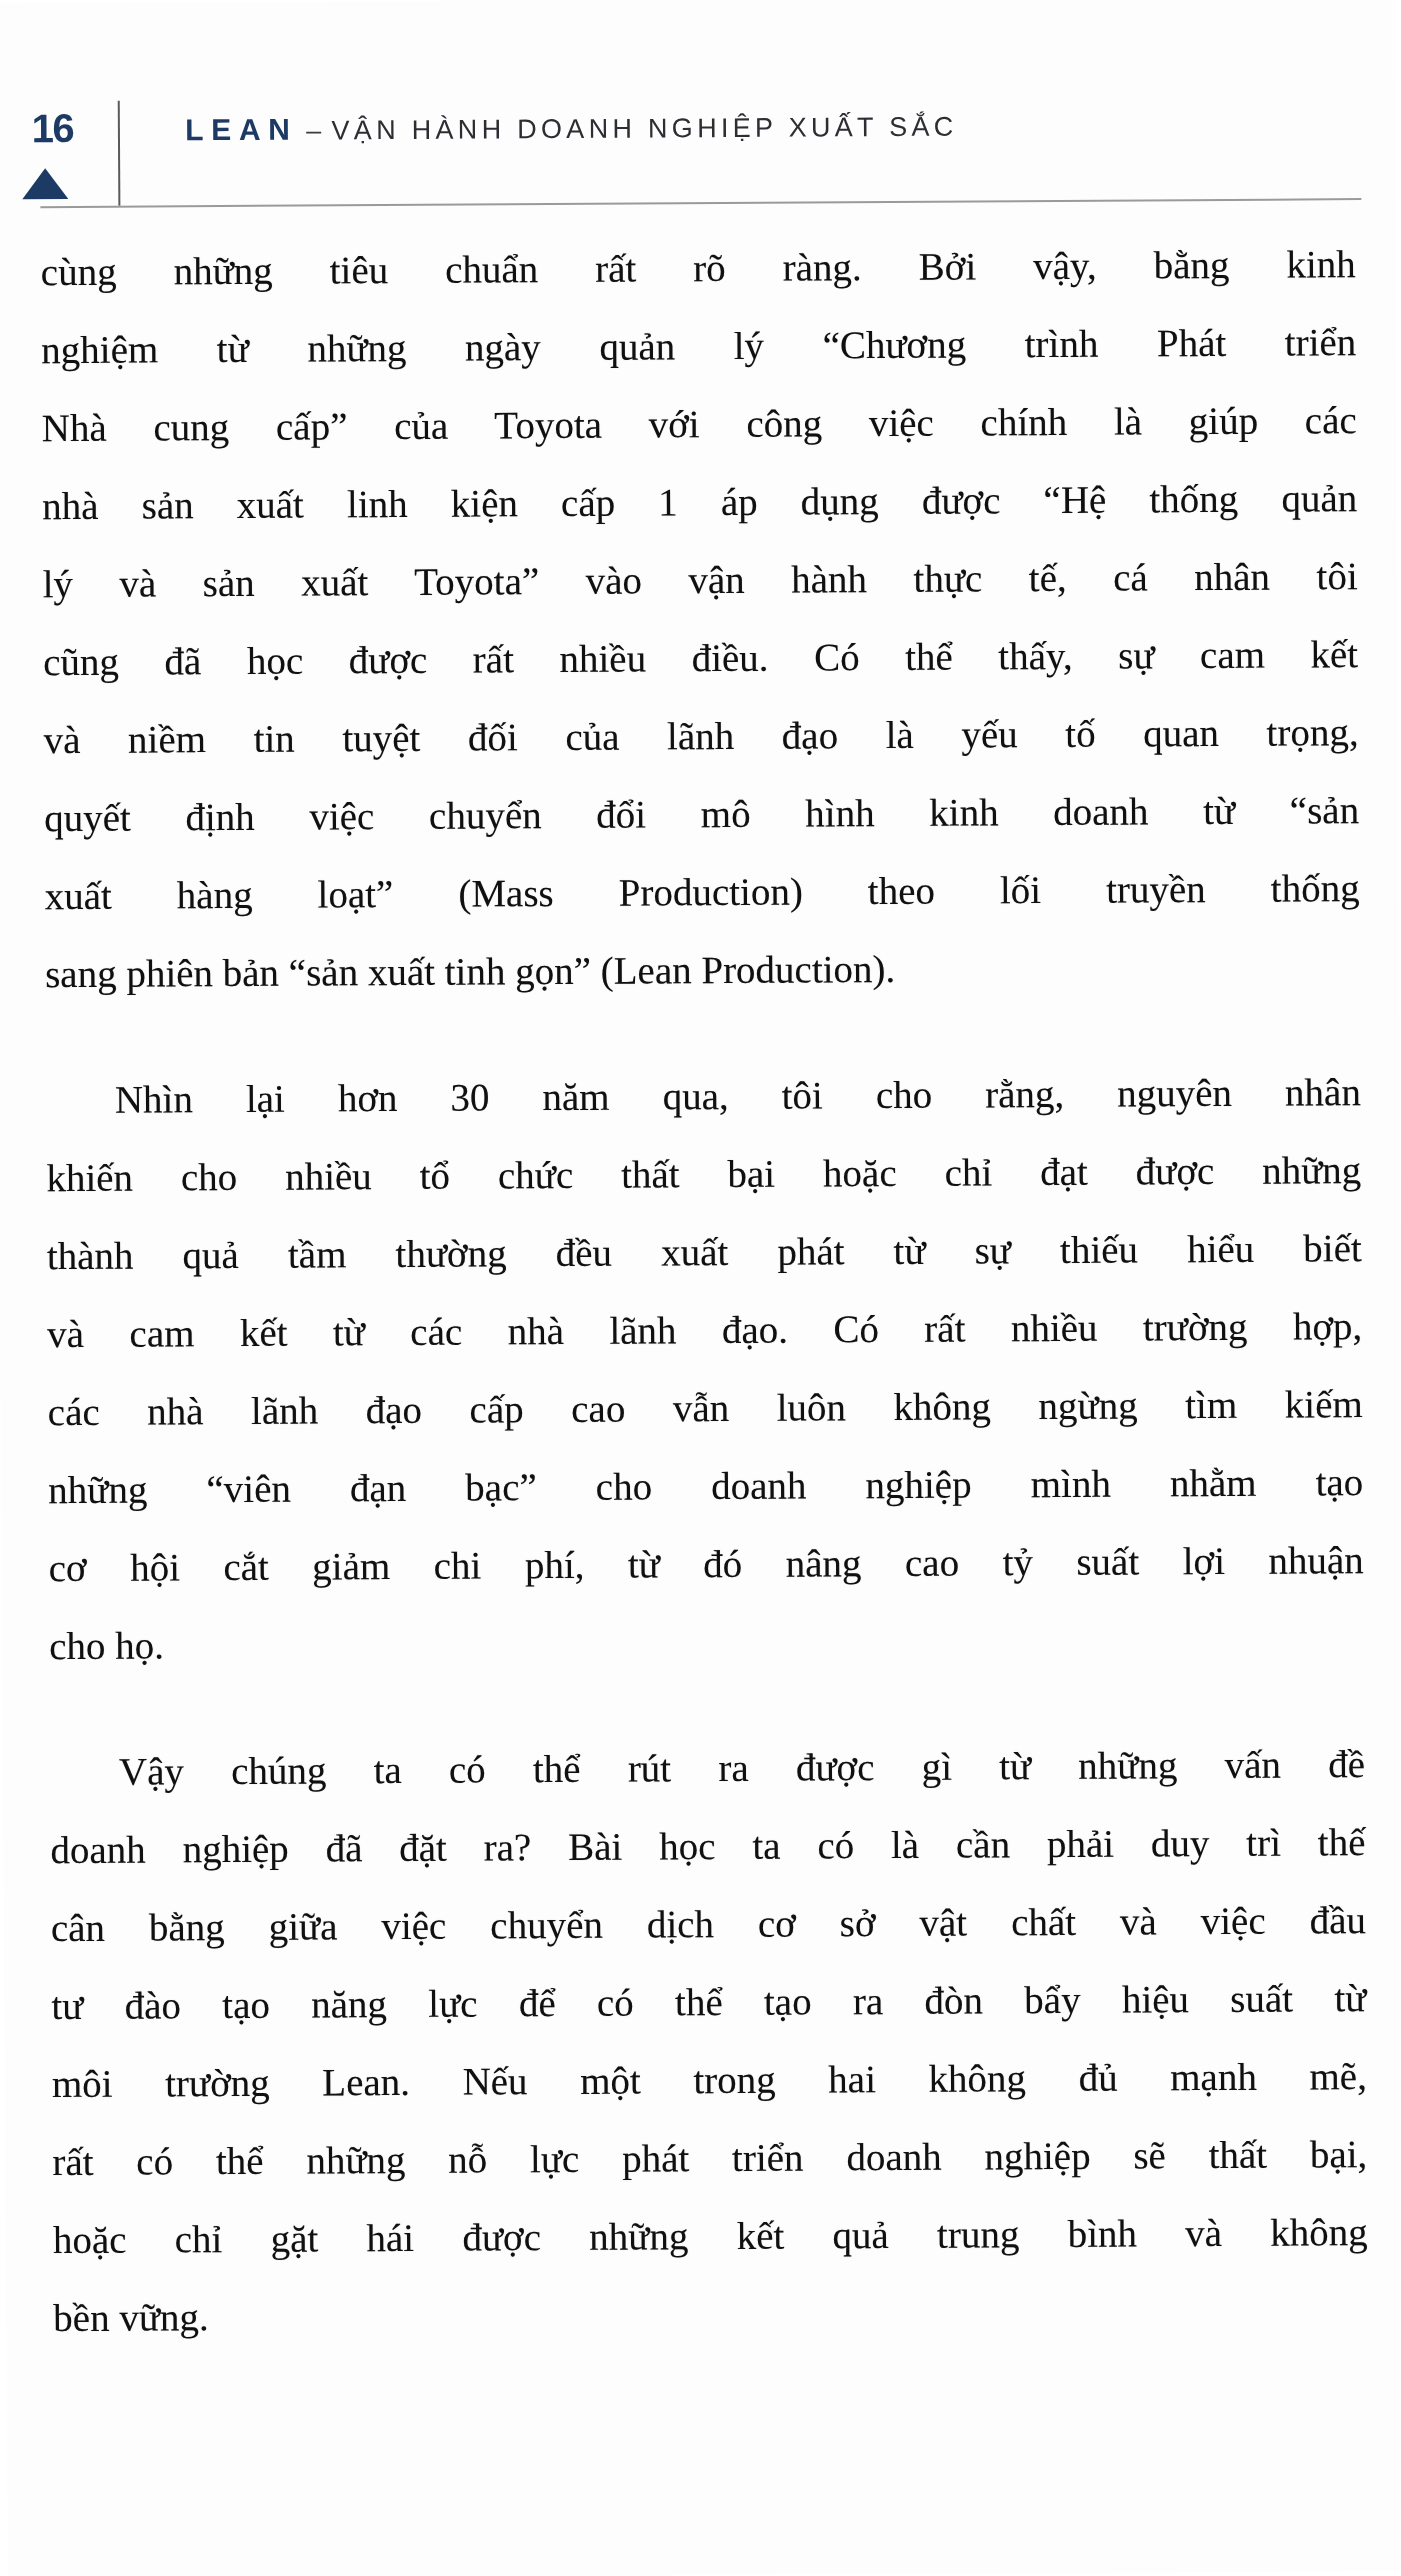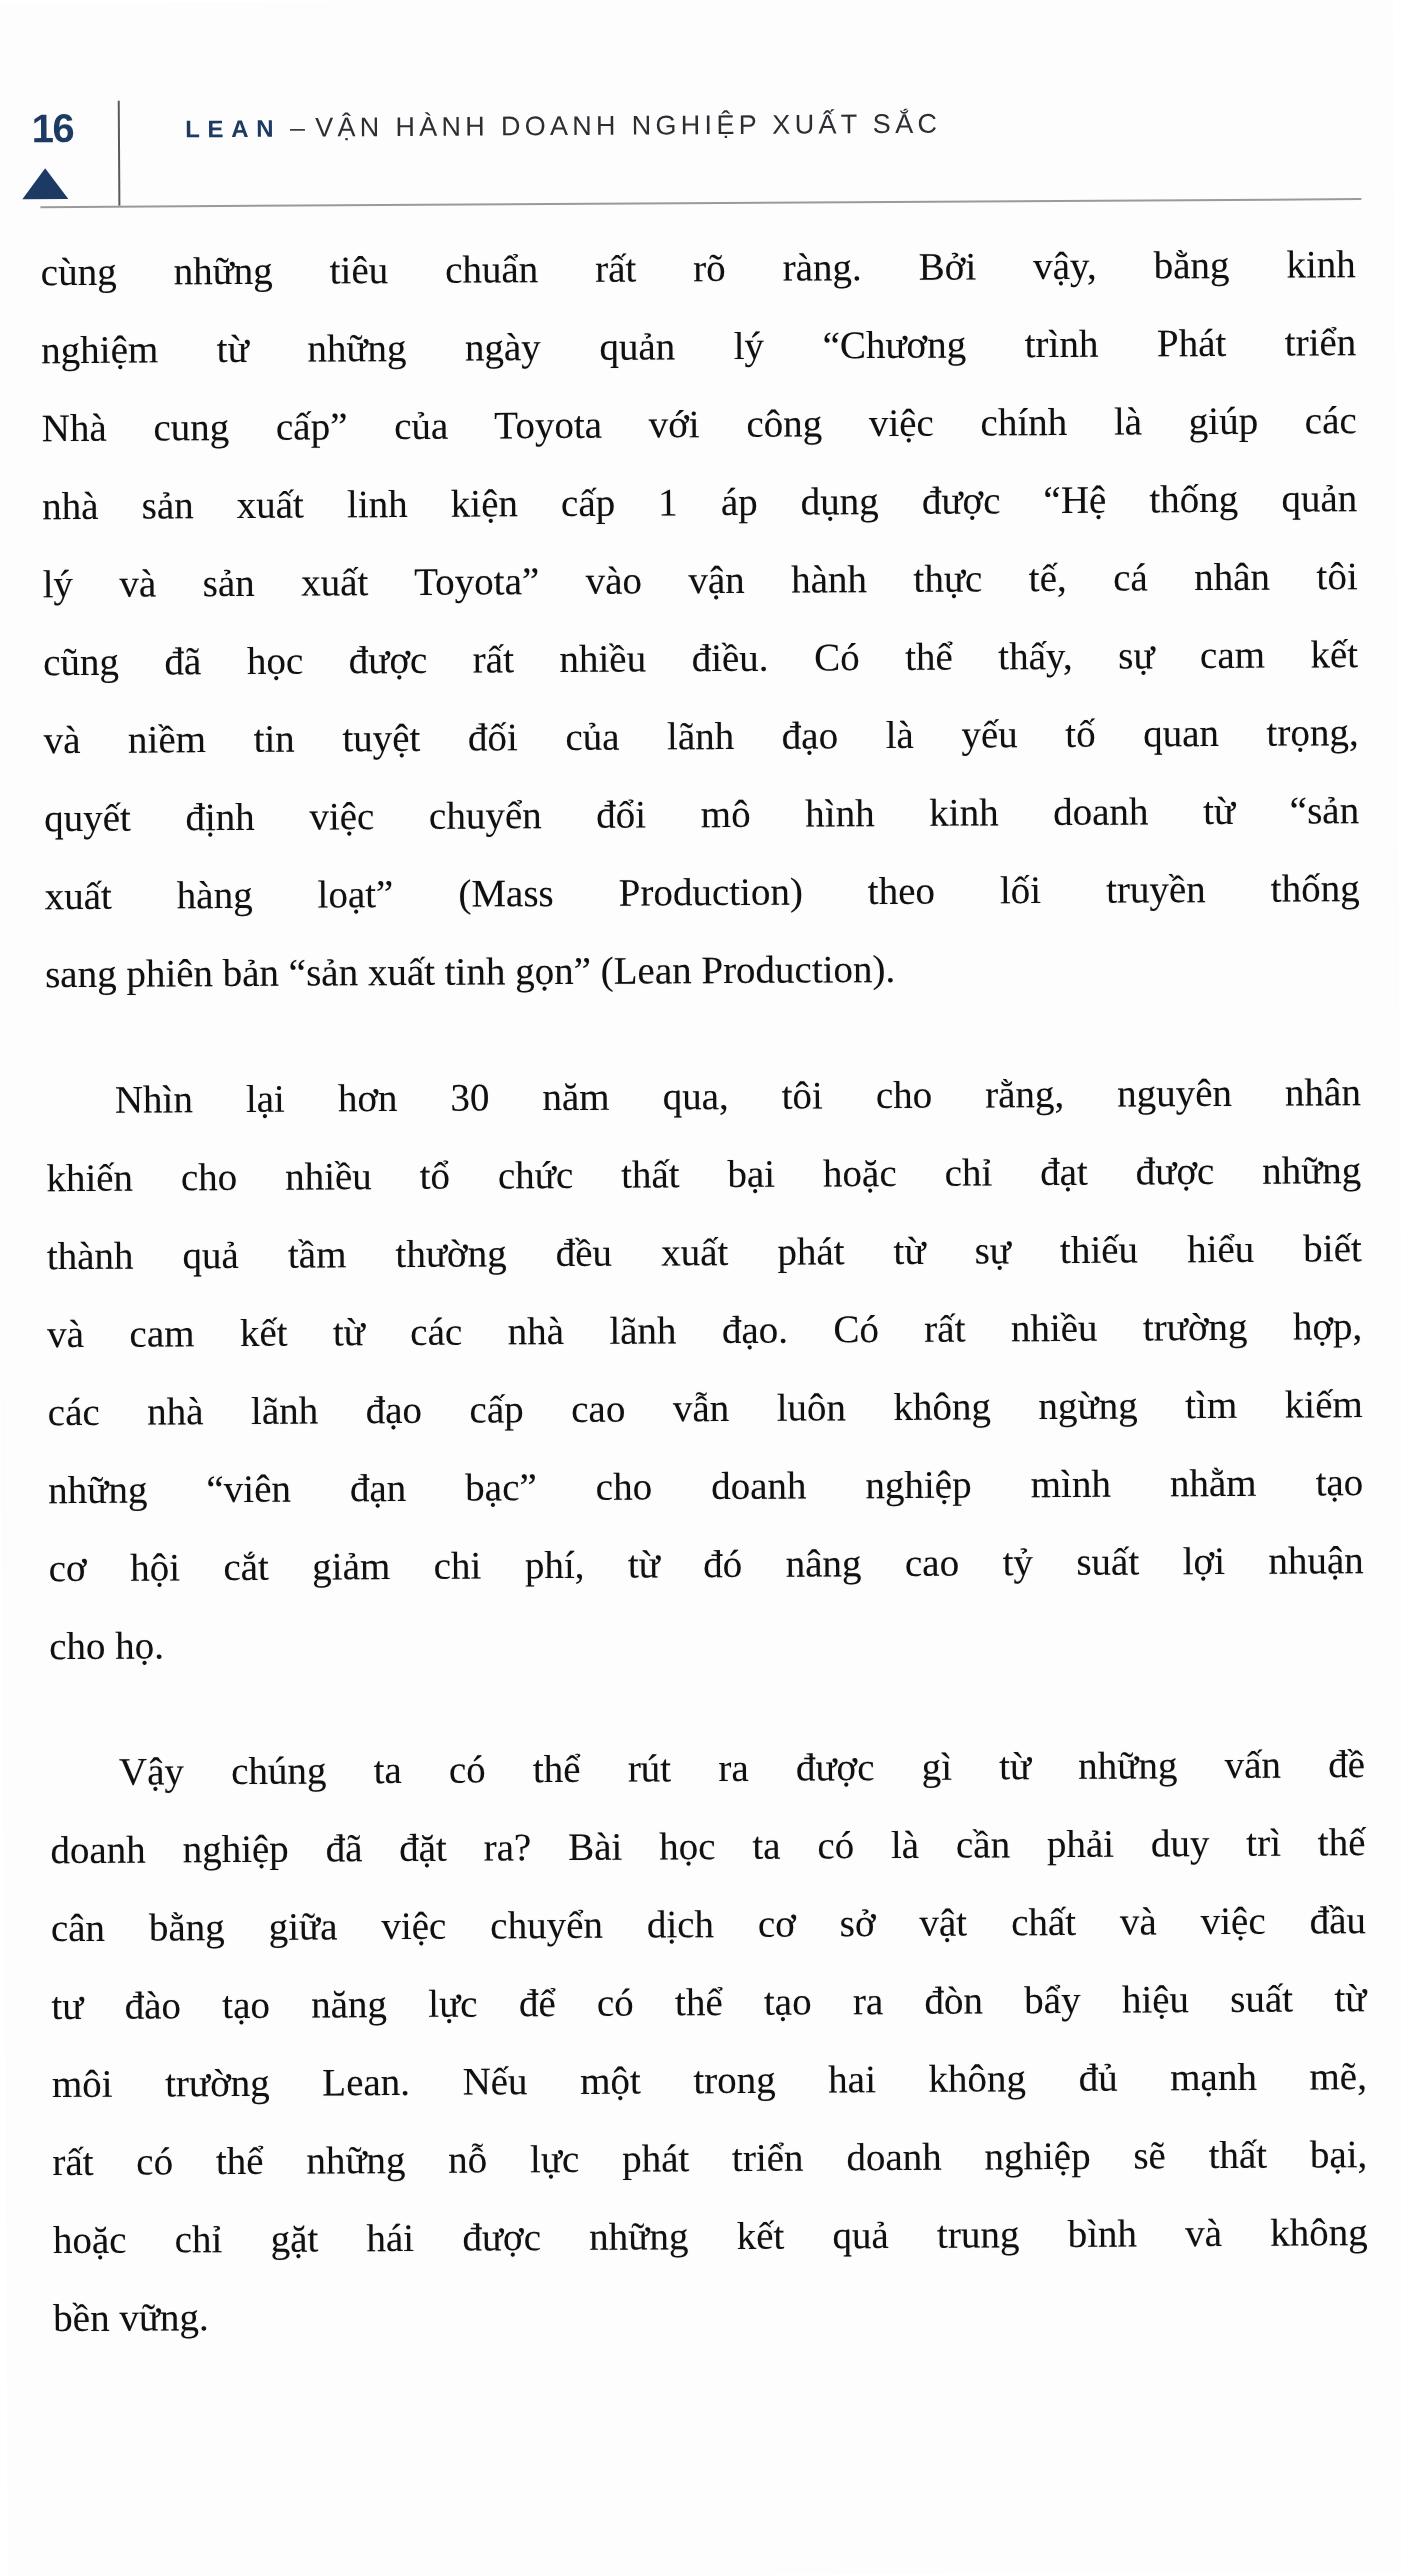--- a/index.html
+++ b/index.html
@@ -58,21 +58,21 @@
   .running-title {
     position: absolute;
     left: 187px;
     top: 10.3px;
     white-space: nowrap;
     font-family: "Liberation Sans", sans-serif;
     color: #2d2d33;
   }
   .running-title .title-highlight {
     font-weight: 700;
-    font-size: 24px;
+    font-size: 30px;
     letter-spacing: 7.7px;
     color: #1d3a64;
   }
   .running-title .title-sep {
     font-size: 27px;
     letter-spacing: 3.4px;
     color: #3a3a40;
     margin: 0 6.9px 0 8.6px;
   }
   .running-title .title-rest {

